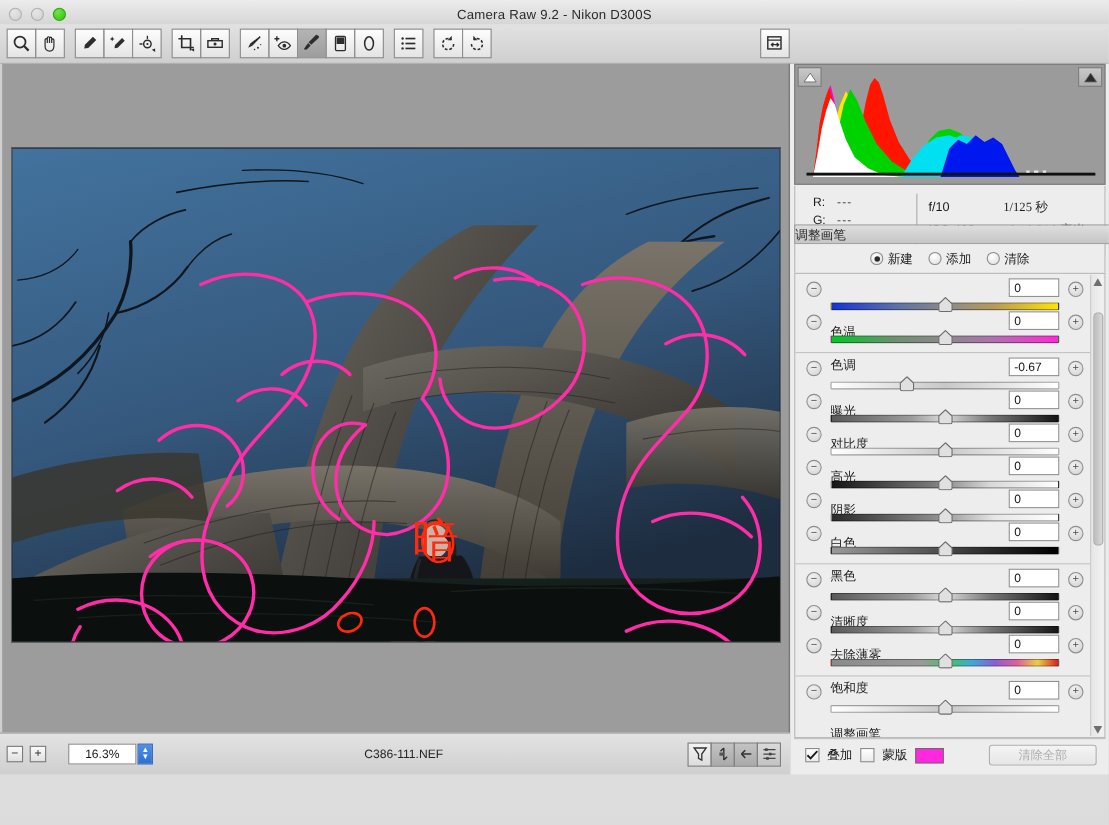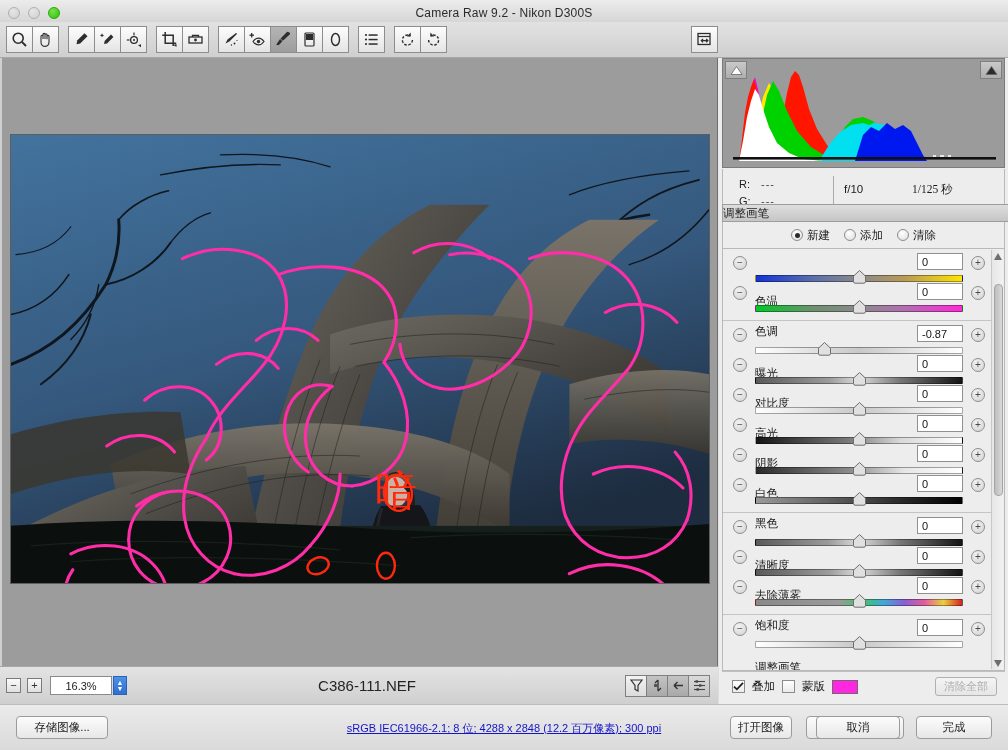--- a/index.html
+++ b/index.html
@@ -82,35 +82,35 @@
     display: flex; align-items: center;
   }
   .zoom-minus, .zoom-plus {
     width: 15px; height: 15px; margin-left: 6px;
     border: 1px solid #7b7b7b;
     background: linear-gradient(#fafafa, #e0e0e0);
     display: flex; align-items: center; justify-content: center;
     font-size: 11px; line-height: 1; color: #333;
   }
   .zoom-field {
-    margin-left: 8px; width: 62px; height: 19px;
+    margin-left: 20px; width: 62px; height: 19px;
     background: #fff; border: 1px solid #8a8a8a;
     display: flex; align-items: center; justify-content: center;
     font-size: 11px; color: #1a1a1a;
   }
   .stepper {
     width: 14px; height: 19px; margin-left: 1px;
     background: linear-gradient(#4d91e8, #2f6fd0);
     border: 1px solid #2a62b8;
     display: flex; flex-direction: column; align-items: center; justify-content: center;
     color: #fff; font-size: 7px; line-height: 6px;
   }
   .filename {
     position: absolute; left: 16px; right: 0; text-align: center;
-    font-size: 15px; color: #242424;
+    font-size: 11px; color: #242424;
   }
   .sb-right { position: absolute; right: 8px; display: flex; align-items: center; }
   .sbtn {
     width: 22px; height: 22px; margin-left: -1px;
     border: 1px solid #7f7f7f;
     background: linear-gradient(#f3f3f3, #dcdcdc);
     display: flex; align-items: center; justify-content: center;
   }
   .sbtn.dark { background: linear-gradient(#c3c3c3, #a9a9a9); }
   .sbtn.flat { background: linear-gradient(#dadada, #c2c2c2); }
@@ -227,21 +227,21 @@
   .brushfoot {
     position: absolute; left: 3px; top: 613px; width: 283px; height: 30px;
     display: flex; align-items: center; gap: 7px; padding-left: 10px;
     border-top: 1px solid #c0c0c0;
   }
   .cb { width: 13px; height: 13px; border: 1px solid #8c8c8c; background: linear-gradient(#ffffff,#ebebeb);
        display:flex;align-items:center;justify-content:center; }
   .cb-lab { font-size: 11.5px; color: #1a1a1a; }
   .swatch { width: 26px; height: 14px; border: 1px solid #6b6b6b; }
   .clearall {
-    position: absolute; right: 8px; height: 19px; padding: 0 8px;
+    position: absolute; right: 8px; height: 19px; padding: 0 26px;
     border: 1px solid #b0b0b0; border-radius: 3px;
     background: linear-gradient(#f4f4f4,#e6e6e6);
     display: flex; align-items: center;
     font-size: 11px; color: #adadad;
   }
 
   
   .bottombar {
     position: absolute; left: 0; top: 704px; width: 1008px; height: 46px;
     background: linear-gradient(#ebebeb, #dadada);
@@ -703,21 +703,21 @@
                 <svg width="15" height="14" viewBox="0 0 15 14">
                   <path d="M7.5 0.5 13.5 6.2v5.4a1.6 1.6 0 0 1-1.6 1.6H3.1a1.6 1.6 0 0 1-1.6-1.6V6.2z" fill="#e0e0e0" stroke="#6d6d6d" stroke-width="1"></path>
                 </svg>
               </span>
             </div>
           </div>
           <div class="sgroup">
             <div class="srow">
               <span class="pm minus">−</span>
               <span class="slabel">曝光</span>
-              <span class="svalue">-0.87</span>
+              <span class="svalue">-0.67</span>
               <span class="pm plus">+</span>
               <span class="strack" style="background:linear-gradient(90deg,#ffffff 0%,#c8c8c8 50%,#ffffff 100%)"></span>
               <span class="sthumb" style="left:calc(32px + (100% - 60px) * 0.33)">
                 <svg width="15" height="14" viewBox="0 0 15 14">
                   <path d="M7.5 0.5 13.5 6.2v5.4a1.6 1.6 0 0 1-1.6 1.6H3.1a1.6 1.6 0 0 1-1.6-1.6V6.2z" fill="#e0e0e0" stroke="#6d6d6d" stroke-width="1"></path>
                 </svg>
               </span>
             </div>
             <div class="srow">
               <span class="pm minus">−</span>
@@ -855,23 +855,14 @@
           </svg>
       </span>
       <span class="cb-lab">叠加</span>
       <span class="cb"></span>
       <span class="cb-lab">蒙版</span>
       <span class="swatch" id="mask-swatch" style="background: rgb(255, 39, 224);"></span>
       <span class="clearall">清除全部</span>
     </div>
   </div>
 
-  <div class="bottombar">
-    <div class="btn" style="left:16px;width:92px;">存储图像...</div>
-    <div class="wflink">sRGB IEC61966-2.1;  8 位;   4288 x 2848 (12.2 百万像素);  300 ppi</div>
-    <div class="btn" style="left:806px;width:98px;">打开图像</div>
-
-    <div class="btn" style="left:730px;width:62px;">打开图像</div>
-    <div class="btn" style="left:816px;width:84px;">取消</div>
-    <div class="btn" style="left:916px;width:76px;">完成</div>
-  </div>
 
 </div>
 
 </body></html>

